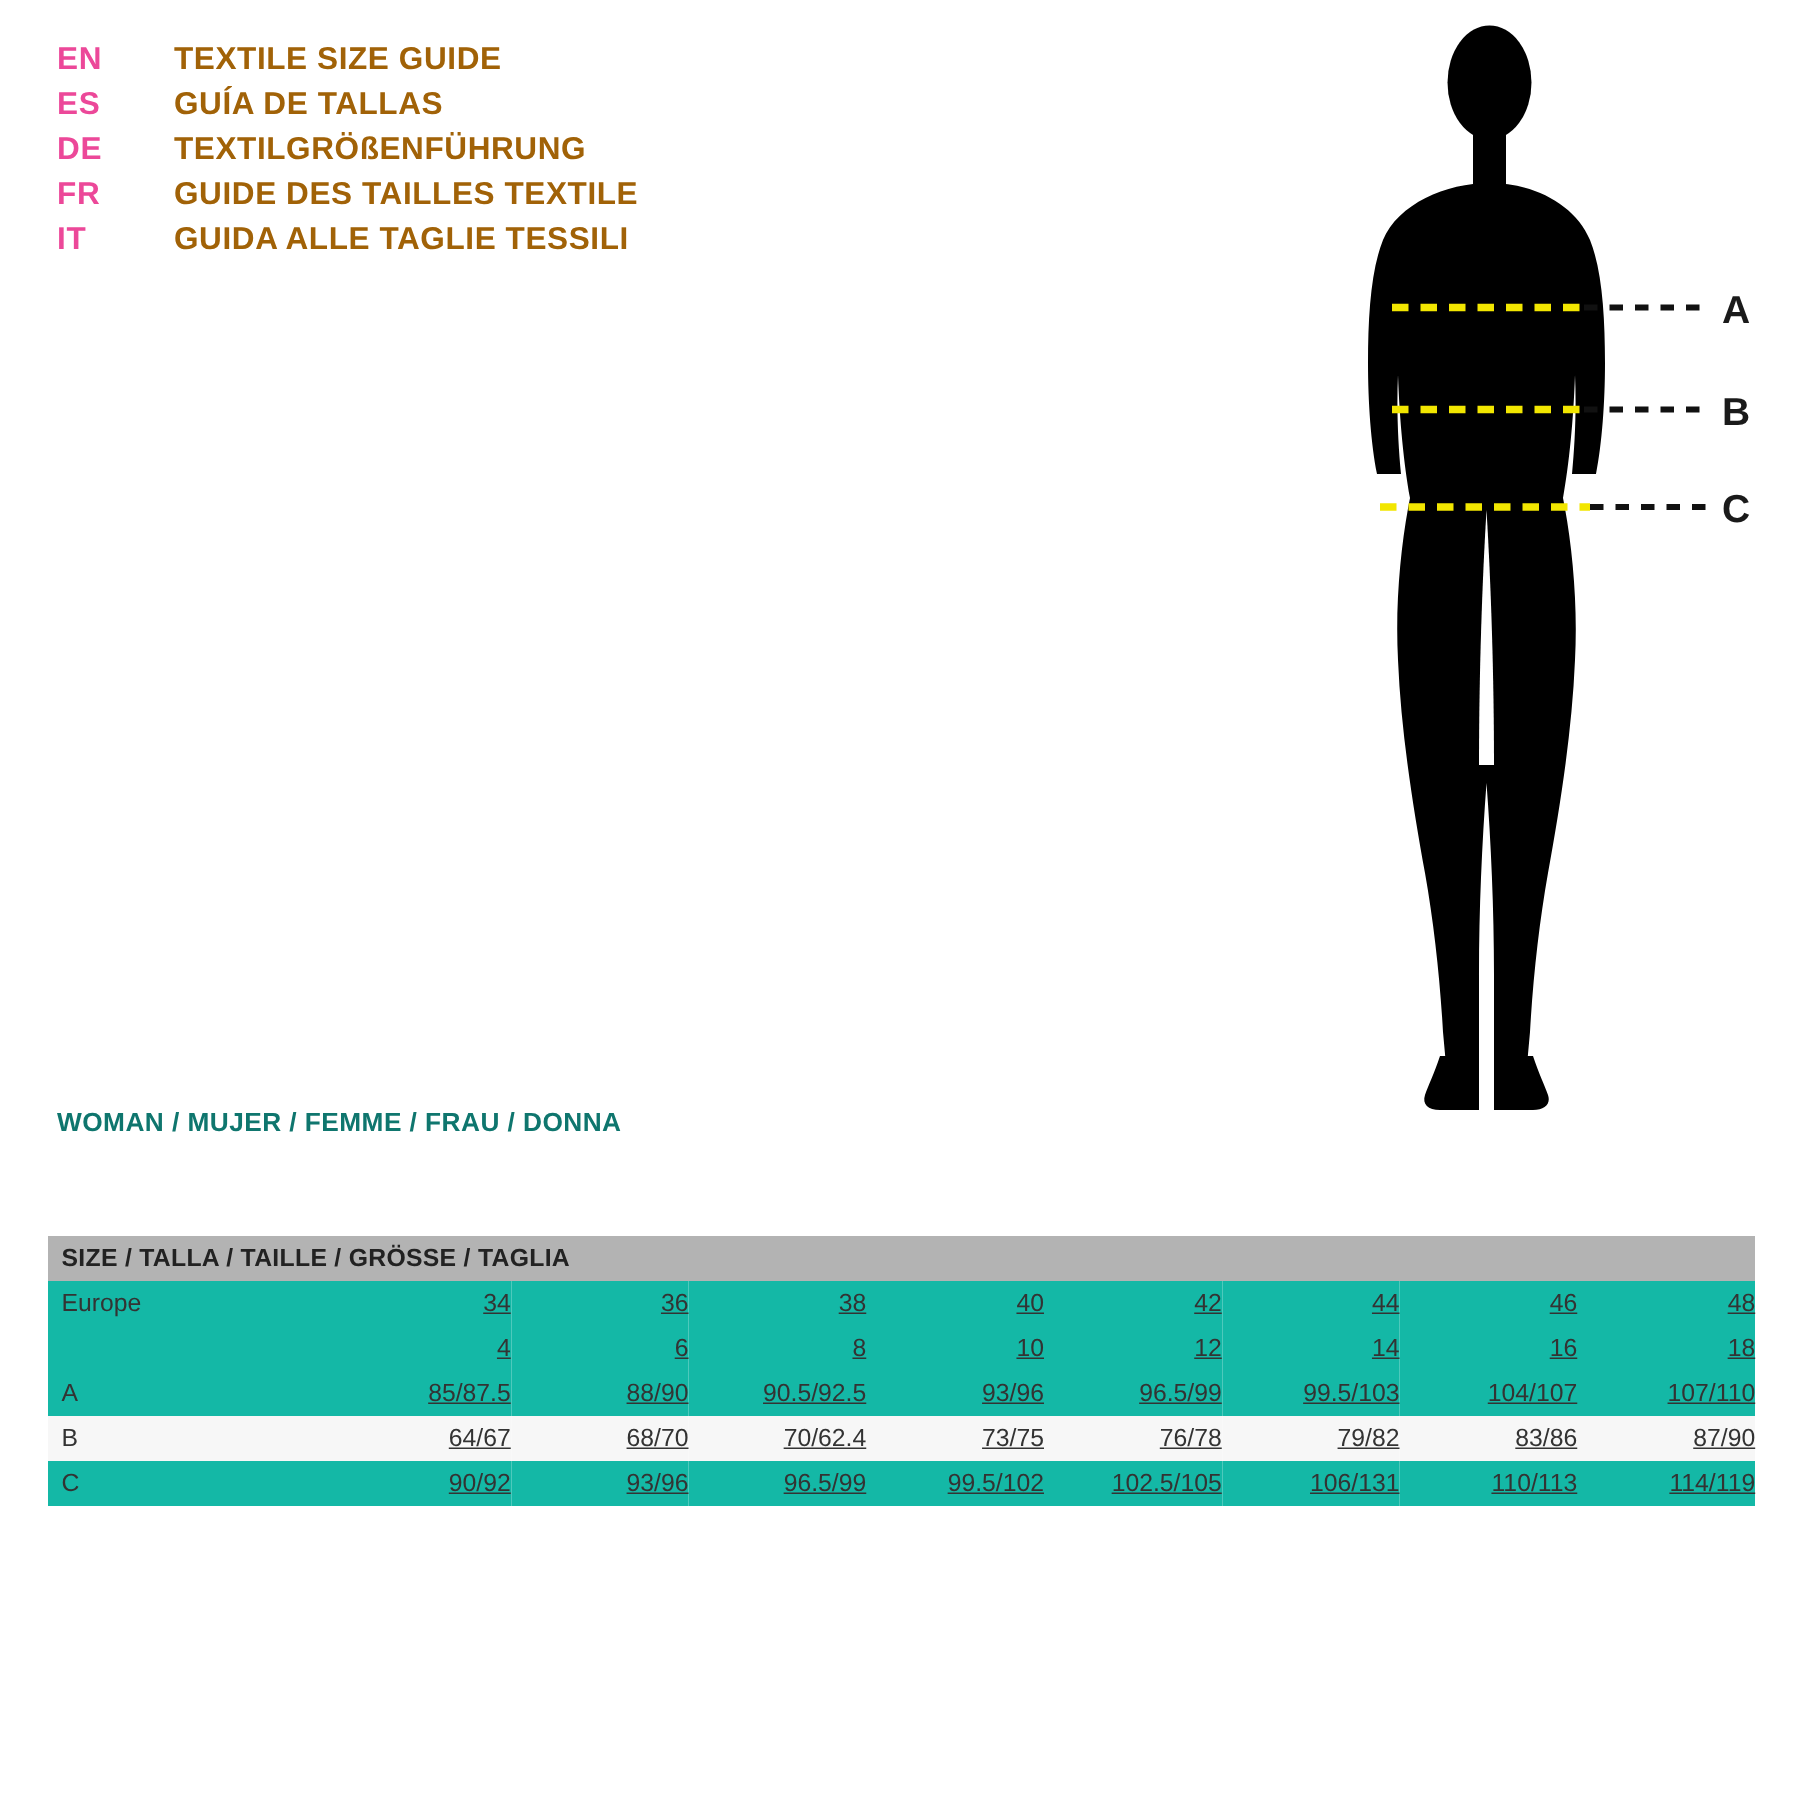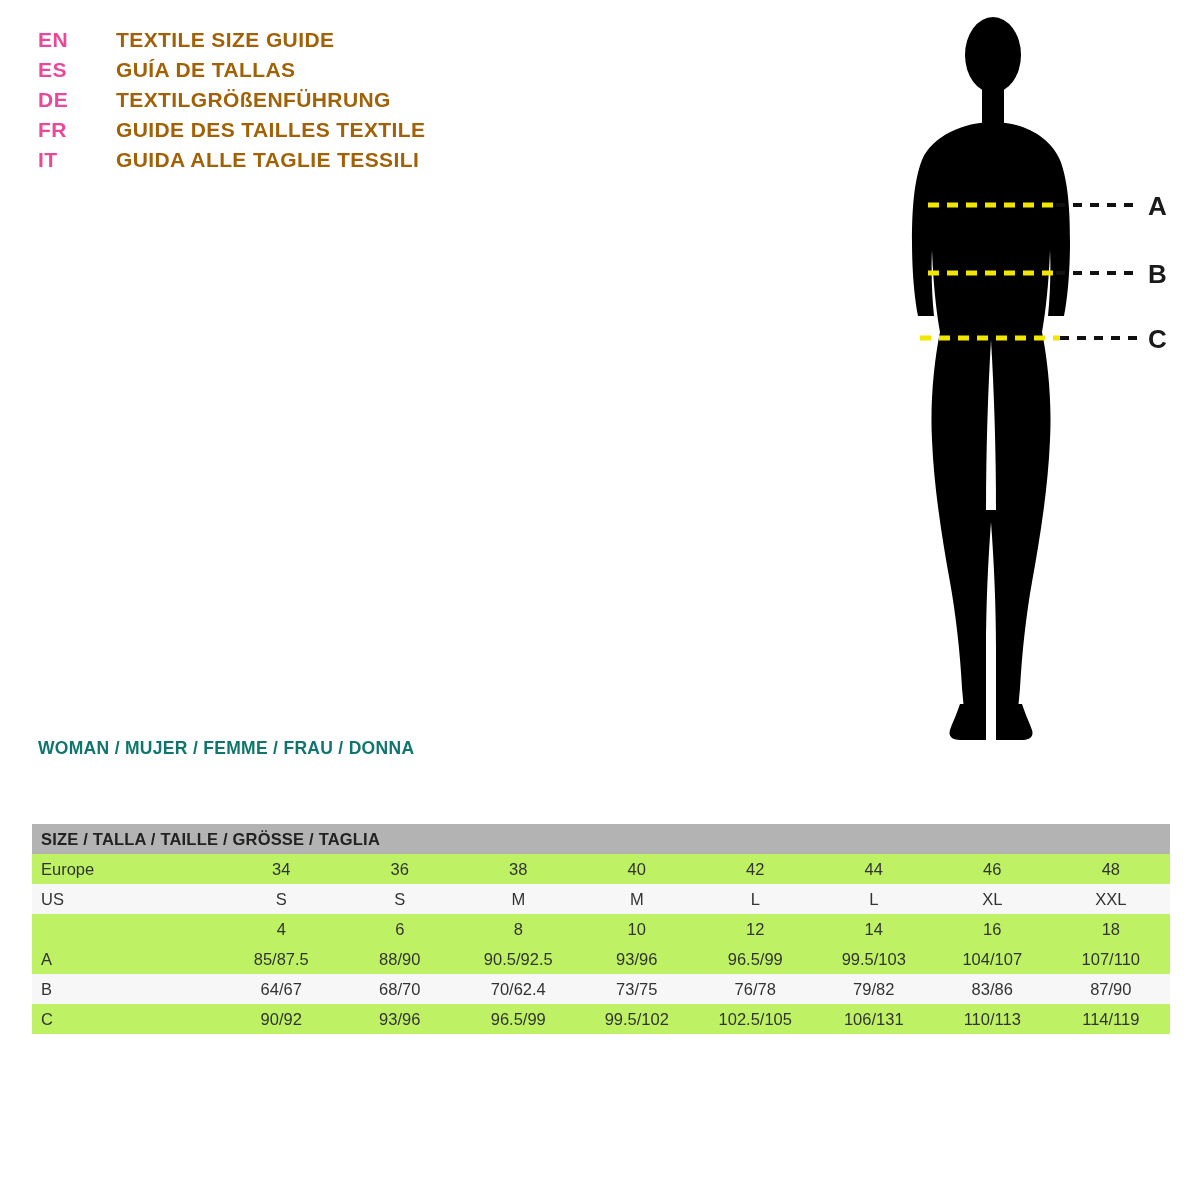--- a/index.html
+++ b/index.html
@@ -87,30 +87,31 @@
   }
   #size-table thead th {
     background: #b3b3b3;
     text-align: left;
     padding-left: 9px;
     font-weight: bold;
     font-size: 16.5px;
     letter-spacing: 0.2px;
     height: 30px;
   }
-  #size-table tbody tr.odd td { background: #bef264; }
+  #size-table tbody tr.odd td { background: #14b8a6; }
   #size-table tbody tr.even td { background: #f7f7f7; }
   #size-table td.rowlabel {
     text-align: left;
     padding-left: 9px;
     color: #333;
   }
   #size-table td.val {
-    text-align: center;
+    text-align: right;
     color: #333;
+    text-decoration: underline;
   }
   col.c-label { width: 190px; }
   col.c-val { width: 118.5px; }
 
   
   #footnotes {
     position: absolute;
     left: 38px;
     top: 1092px;
     width: 800px;
@@ -235,31 +236,20 @@
         <td class="rowlabel">Europe</td>
         <td class="val">34</td>
         <td class="val">36</td>
         <td class="val">38</td>
         <td class="val">40</td>
         <td class="val">42</td>
         <td class="val">44</td>
         <td class="val">46</td>
         <td class="val">48</td>
       </tr>
-      <tr class="even">
-        <td class="rowlabel">US</td>
-        <td class="val">S</td>
-        <td class="val">S</td>
-        <td class="val">M</td>
-        <td class="val">M</td>
-        <td class="val">L</td>
-        <td class="val">L</td>
-        <td class="val">XL</td>
-        <td class="val">XXL</td>
-      </tr>
       <tr class="odd">
         <td class="rowlabel"></td>
         <td class="val">4</td>
         <td class="val">6</td>
         <td class="val">8</td>
         <td class="val">10</td>
         <td class="val">12</td>
         <td class="val">14</td>
         <td class="val">16</td>
         <td class="val">18</td>

